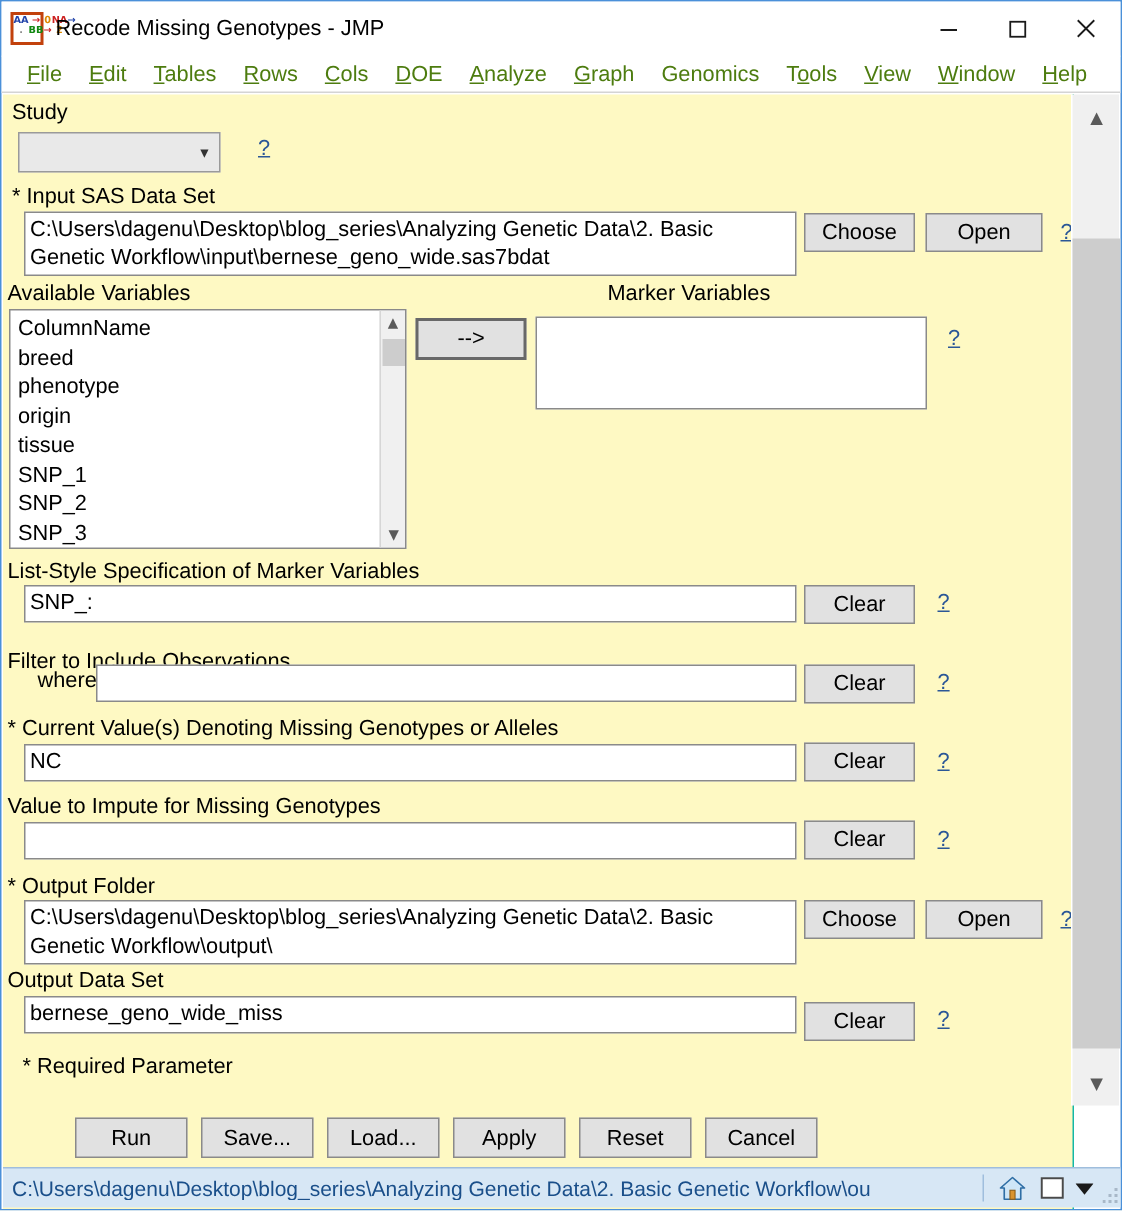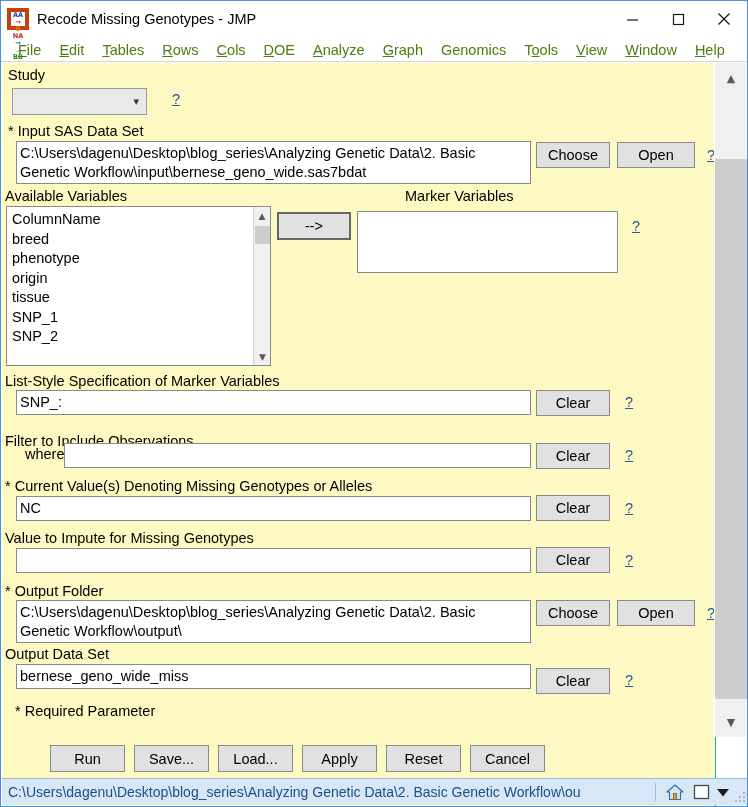--- a/index.html
+++ b/index.html
@@ -24,29 +24,29 @@
     display: flex; align-items: center;
     background: #ffffff;
     border-bottom: 1px solid #ffffff;
     padding-left: 6px;
     position: relative;
   }
   #app-icon {
     width: 22px; height: 22px;
     margin-right: 8px;
     display: grid;
-    grid-template-columns: 1fr;
+    grid-template-columns: 1fr 1fr 1fr 1fr 1fr;
     grid-template-rows: 1fr 1fr 1fr;
     font-size: 6.5px;
     font-family: "DejaVu Sans", sans-serif;
     font-weight: bold;
     line-height: 7px;
     align-items: center; justify-items: center;
     background: #ffffff;
-    border: 4px solid #c2410c;
+    border: 2px solid #c2410c;
   }
   .ic { width: 100%; text-align: center; }
   #title-text {
     font-size: 14.5px;
     color: #000000;
     white-space: nowrap;
   }
   #win-controls {
     position: absolute; right: 0; top: 0;
     height: 36px; display: flex;
@@ -313,20 +313,21 @@
       <div class="lbl" style="left:3px; top:125px;">Available Variables</div>
       <div id="avail-list" style="left:4px; top:143px; width:265px; height:160px;">
         <div id="avail-items">
           <div class="listrow">ColumnName</div>
           <div class="listrow">breed</div>
           <div class="listrow">phenotype</div>
           <div class="listrow">origin</div>
           <div class="listrow">tissue</div>
           <div class="listrow">SNP_1</div>
           <div class="listrow">SNP_2</div>
+          <div class="listrow">SNP_3</div>
         </div>
         <div class="vscroll" style="right:0; top:0; height:158px;">
           <div class="arrow">▲</div>
           <div class="thumb" style="top:19px; height:18px;"></div>
           <div class="arrow" style="position:absolute; bottom:0; width:17px;">▼</div>
         </div>
       </div>
 
       <div class="btn dark" style="left:275px; top:149px; width:74px; height:28px;">--&gt;</div>
 

